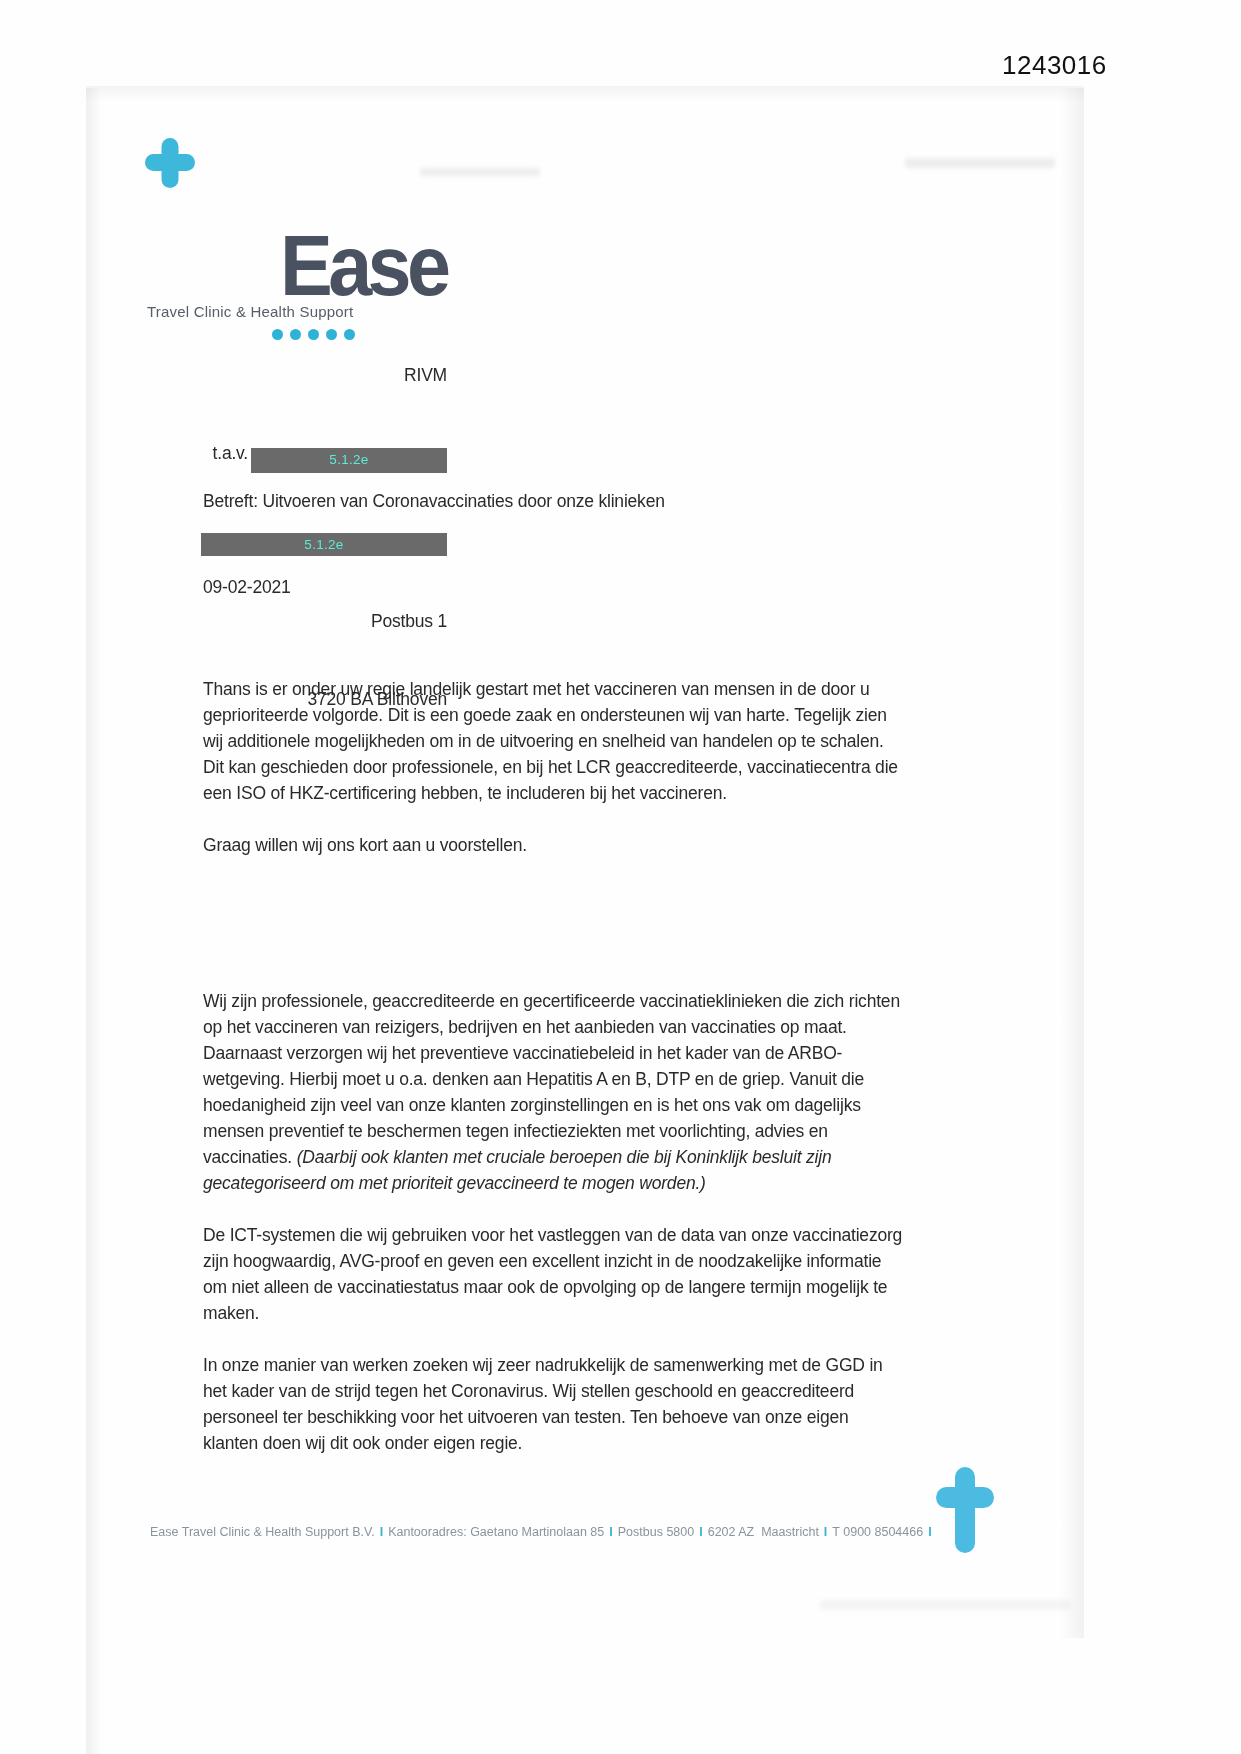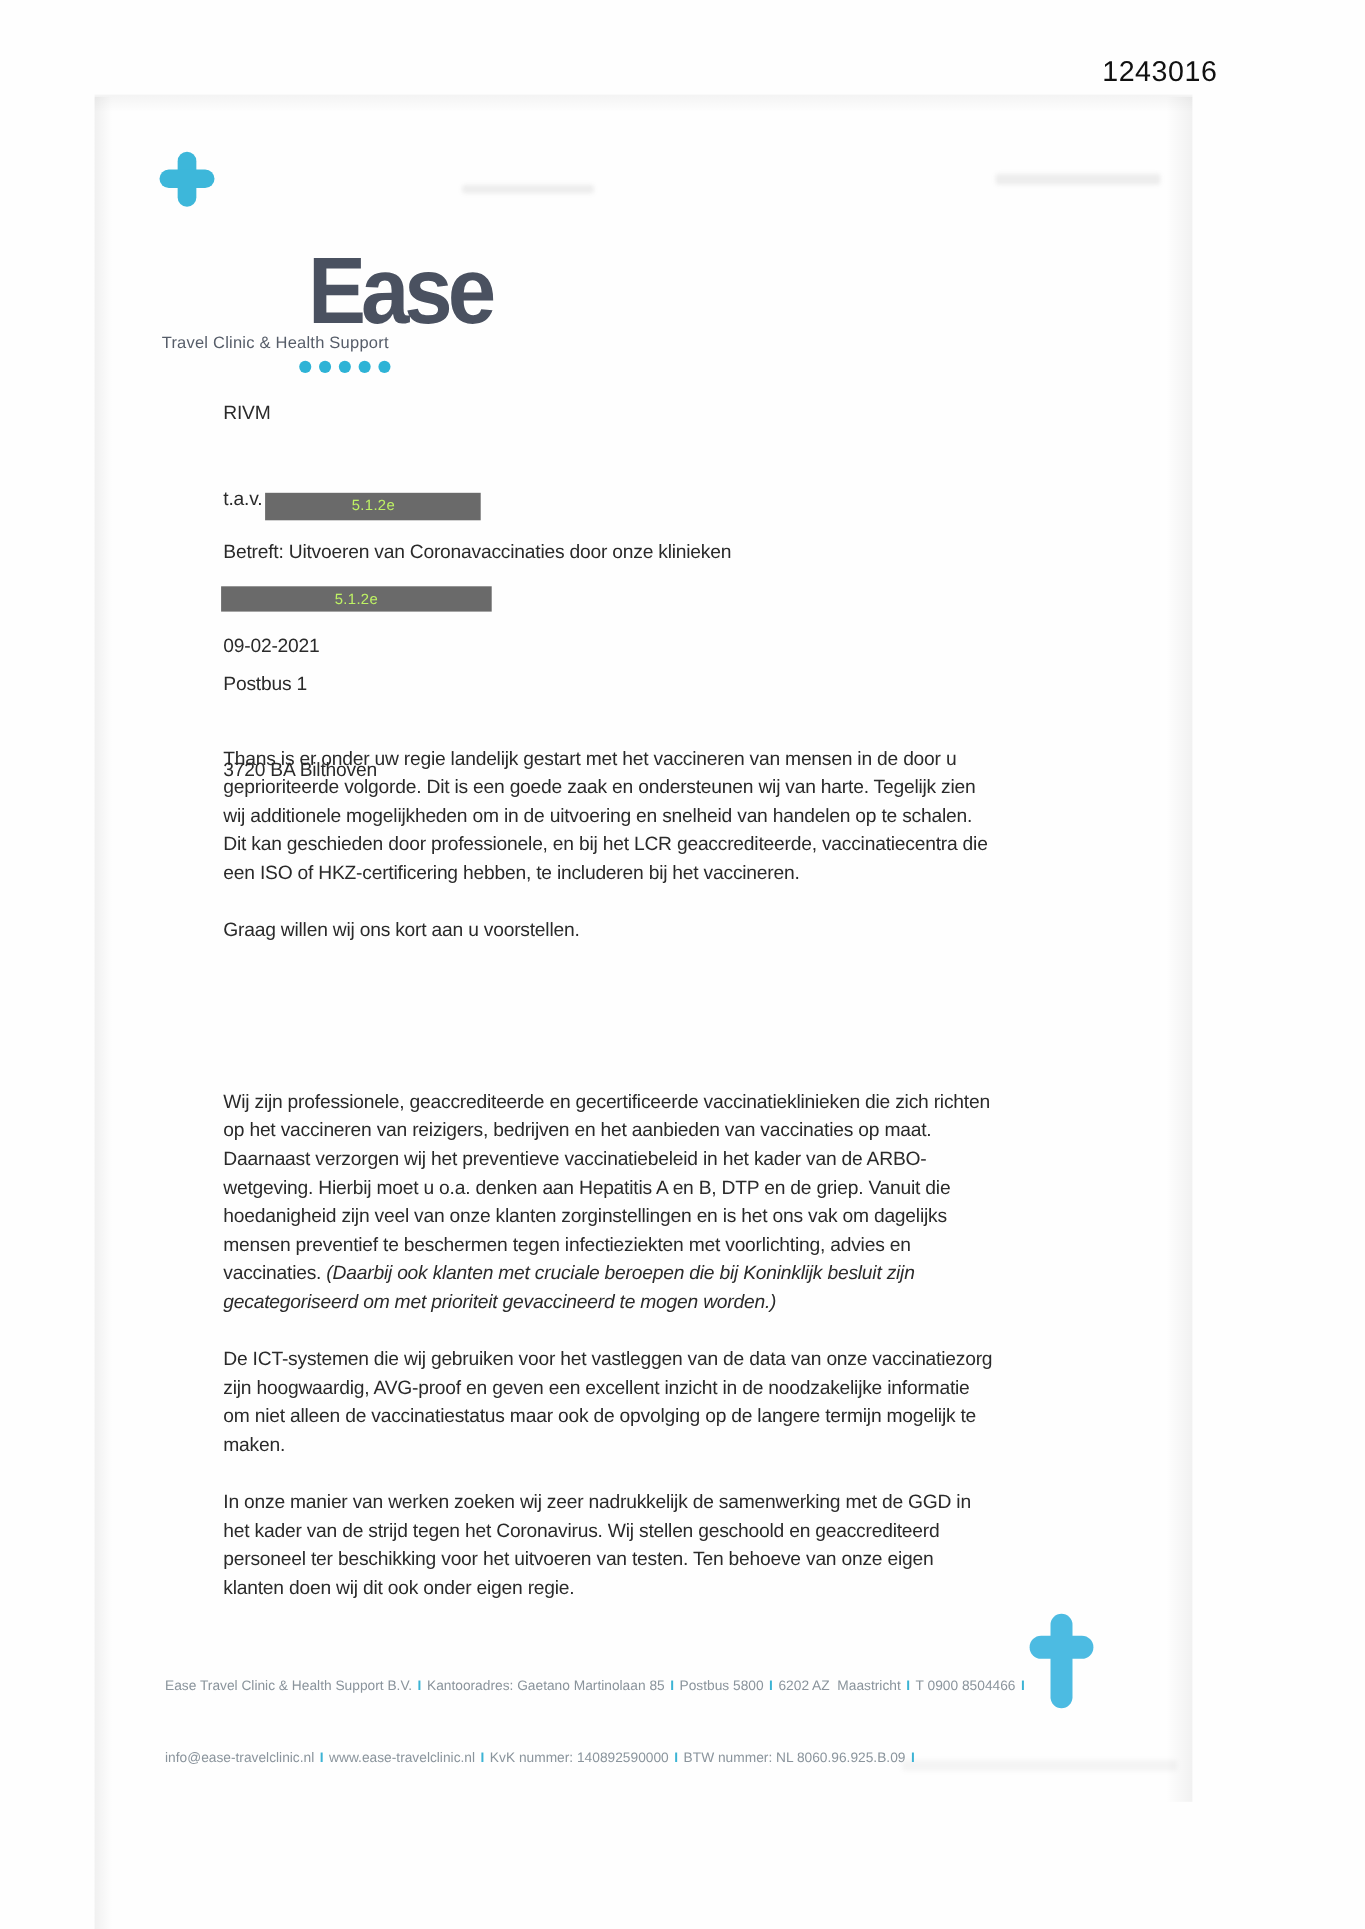--- a/index.html
+++ b/index.html
@@ -50,35 +50,35 @@
   .tagline {
     position:absolute; left:17px; top:203px;
     font-size:15px; color:#565d69; letter-spacing:0.2px; white-space:pre;
   }
   .dots { position:absolute; left:142px; top:226px; }
   .dots i { display:inline-block; width:11px; height:11px; border-radius:50%; background:#2eb3d6; margin-right:7px; }
 
   
   .txt { position:absolute; left:203px; font-size:17.5px; line-height:26px;
          letter-spacing:-0.2px; color:#2a2a2a; white-space:pre; }
-  .recipient   { top:310px; }
+  .recipient   { top:310px;text-align:right; }
   .subject     { top:476px;margin-top:12px; }
   .date-line   { top:574px; }
   .salutation  { top:626px; }
   .p1 { top:676px; }
   .p2 { top:832px; }
   .p3 { top:884px; }
   .p4 { top:988px; }
   .p5 { top:1222px; }
   .p6 { top:1352px; }
   .italic { font-style:italic; }
 
   .redact {
     display:inline-flex; align-items:center; justify-content:center;
-    background:#6a6a6a; color:#bef264; font-size:13.5px; letter-spacing:0.3px;
+    background:#6a6a6a; color:#5eead4; font-size:13.5px; letter-spacing:0.3px;
     vertical-align:-5px;
   }
   .r1 { width:196px; height:25px; margin-left:3px; }
   .r2 { width:246px; height:23px; margin-left:-2px; }
   .r3 { width:58px;  height:26px; margin-left:2px; }
   .r4 { width:46px;  height:26px; }
 
   
   .footer {
     position:absolute; left:150px; top:1477px;
@@ -143,18 +143,17 @@
 zijn hoogwaardig, AVG-proof en geven een excellent inzicht in de noodzakelijke informatie
 om niet alleen de vaccinatiestatus maar ook de opvolging op de langere termijn mogelijk te
 maken.</div>
   <div class="txt p6">In onze manier van werken zoeken wij zeer nadrukkelijk de samenwerking met de GGD in
 het kader van de strijd tegen het Coronavirus. Wij stellen geschoold en geaccrediteerd
 personeel ter beschikking voor het uitvoeren van testen. Ten behoeve van onze eigen
 klanten doen wij dit ook onder eigen regie.</div>
 
   <div class="footer">
     <div><span>Ease Travel Clinic &amp; Health Support B.V.</span><span class="pipe">I</span><span>Kantooradres: Gaetano Martinolaan 85</span><span class="pipe">I</span><span>Postbus 5800</span><span class="pipe">I</span><span>6202 AZ  Maastricht</span><span class="pipe">I</span><span>T 0900 8504466</span><span class="pipe">I</span></div>
-    <div><span>info@ease-travelclinic.nl</span><span class="pipe">I</span><span>www.ease-travelclinic.nl</span><span class="pipe">I</span><span>KvK nummer: 140892590000</span><span class="pipe">I</span><span>BTW nummer: NL 8060.96.925.B.09</span><span class="pipe">I</span></div>
   </div>
 
   <div class="plus-shape bottom-plus"></div>
 
 </div>
 
 </body></html>

